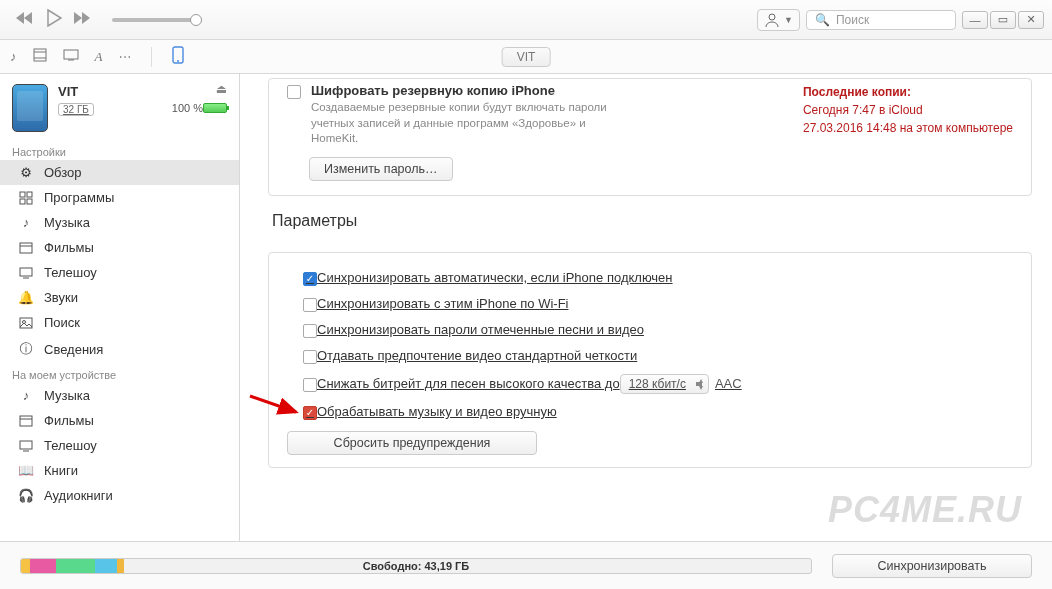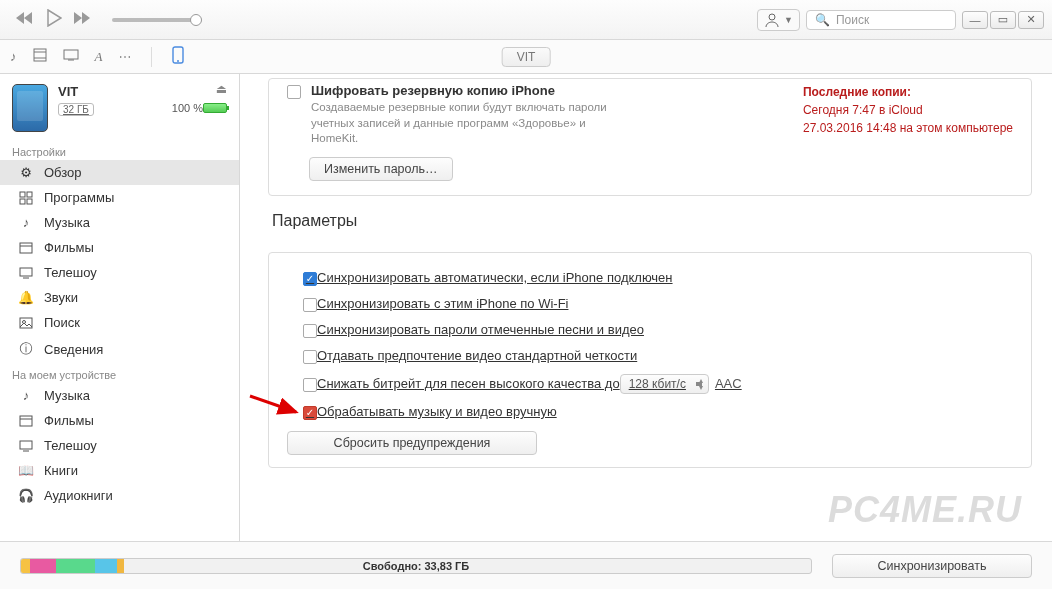--- a/index.html
+++ b/index.html
@@ -314,21 +314,21 @@
   <defs>
       <marker id="ah" markerWidth="8" markerHeight="8" refX="6" refY="3" orient="auto">
         <path d="M0 0L7 3L0 6z" fill="#d00"></path>
       </marker>
     </defs>
   <line x1="2" y1="2" x2="48" y2="18" stroke="#d00" stroke-width="3" marker-end="url(#ah)"></line>
 </svg>
 
 <div class="footer">
   <div class="storage" id="storage-bar">
-    <div class="free-label">Свободно: 33,83 ГБ</div>
+    <div class="free-label">Свободно: 43,19 ГБ</div>
   <div class="seg" style="background: rgb(246, 194, 67); left: 0%; width: 1.2%;"></div>
       <div class="seg" style="background: rgb(232, 90, 161); left: 1.2%; width: 3.2%;"></div>
       <div class="seg" style="background: rgb(89, 217, 140); left: 4.4%; width: 5%;"></div>
       <div class="seg" style="background: rgb(88, 197, 232); left: 9.4%; width: 2.8%;"></div>
       <div class="seg" style="background: rgb(240, 183, 64); left: 12.2%; width: 0.9%;"></div>
     </div>
   <span class="btn sync-btn">Синхронизировать</span>
 </div>
 
 </body></html>

